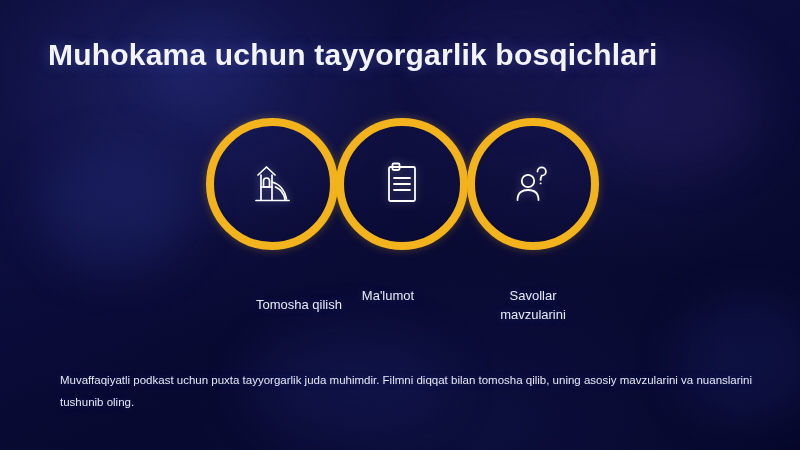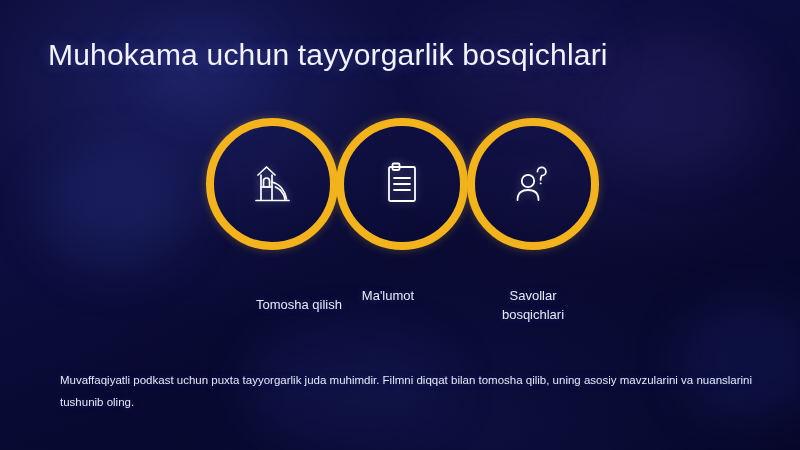--- a/index.html
+++ b/index.html
@@ -33,21 +33,21 @@
   .b3 { left: 600px; top: 40px;  width: 160px; height: 130px; background: rgba(44,34,104,0.30); }
   .b4 { left: 680px; top: 300px; width: 140px; height: 120px; background: rgba(28,36,110,0.30); }
   .b5 { left: 150px; top: 20px;  width: 120px; height: 90px;  background: rgba(40,46,128,0.26); }
   .b6 { left: 430px; top: 0px;   width: 170px; height: 110px; background: rgba(30,26,86,0.26); }
 
   .title {
     position: absolute;
     left: 48px;
     top: 38px;
     font-size: 30px;
-    font-weight: 400;
+    font-weight: 700;
     letter-spacing: 0.2px;
     color: #f2f3fb;
     text-shadow: 0 0 14px rgba(120,140,255,0.35);
     white-space: nowrap;
     text-align: center;
   }
 
   
   .circles {
     position: absolute;
@@ -183,19 +183,19 @@
 
   </div>
 
   <div class="labels">
     <div class="step-label l1">Tomosha qilish</div>
     <div class="step-label l2">
       <div>Ma'lumot</div>
     </div>
     <div class="step-label l3">
       <div>Savollar</div>
-      <div>bosqichlari</div>
+      <div>mavzularini</div>
     </div>
   </div>
 
   <div class="footer-note">Muvaffaqiyatli podkast uchun puxta tayyorgarlik juda muhimdir. Filmni diqqat bilan tomosha qilib, uning asosiy mavzularini va nuanslarini tushunib oling.</div>
 
 </div>
 
 </body></html>

